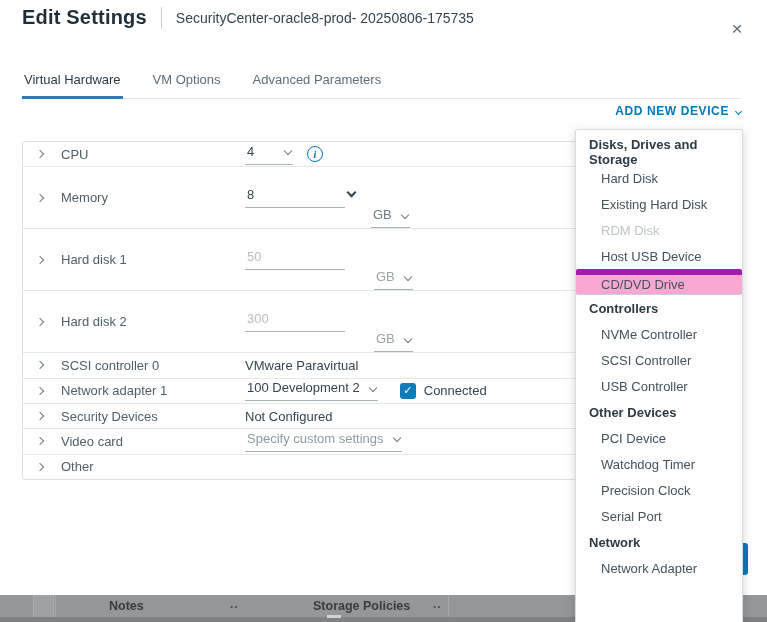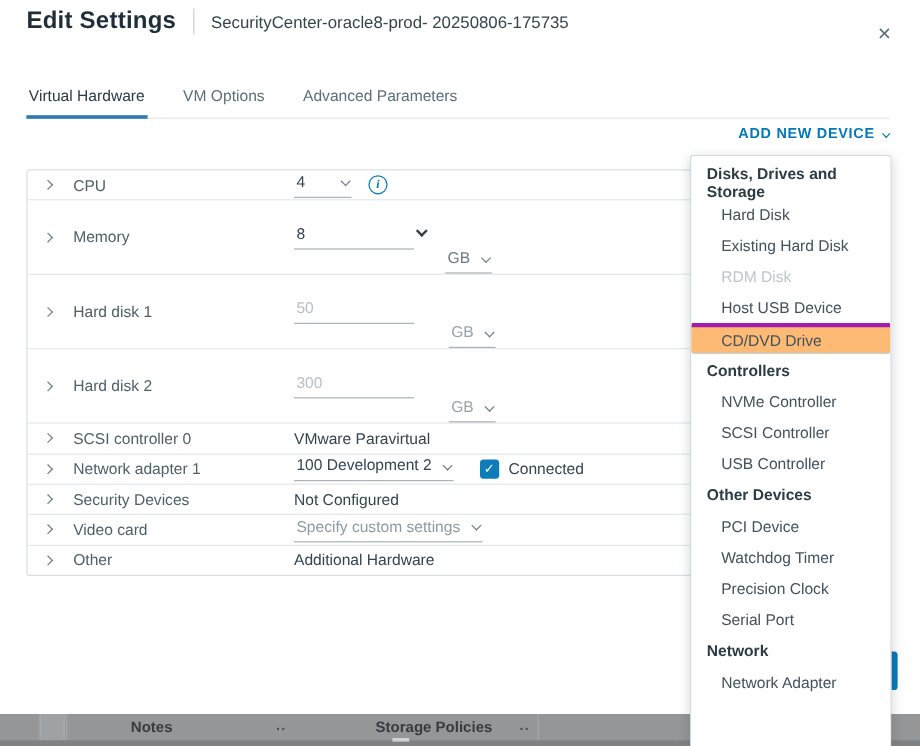--- a/index.html
+++ b/index.html
@@ -62,21 +62,21 @@
   .bg-cell { position:absolute; left:33px; top:0; width:21px; height:22px; background:#9fa2a4; border-left:1px solid #a9acae; border-right:1px solid #a9acae; }
   .bg-bottom { position:absolute; left:0; top:22px; width:100%; height:5px; background:#7f8284; }
   .bg-notch { position:absolute; left:327px; top:20px; width:14px; height:3px; background:#cfd1d2; }
 
   
   .menu { position:absolute; left:575px; top:129px; width:168px; height:493px; background:#fff; border:1px solid #d5dbdf; border-bottom:none;
     border-radius:3px 3px 0 0; box-shadow:0 3px 10px rgba(50,60,70,.22); z-index:5; padding-top:9px; overflow:hidden; }
   .menu-header { height:26px; display:flex; align-items:center; padding-left:13px; font-size:13px; font-weight:700; color:#2d3b45; }
   .menu-item { height:26px; display:flex; align-items:center; padding-left:25px; font-size:13px; color:#43525c; cursor:pointer;text-align:center; }
   .menu-item.disabled { color:#bdc5cb; cursor:default; }
-  .menu-item.highlighted { background:#fdba74; border-top:4px solid #a21caf; border-bottom:1px solid #c9d0d4; border-radius:2px; }
+  .menu-item.highlighted { background:#f9a8d4; border-top:6px solid #a21caf; border-bottom:1px solid #c9d0d4; border-radius:2px; }
 </style>
 </head>
 <body>
 
 <div id="screen">
 
   <div class="dlg-header">
     <span class="dlg-title">Edit Settings</span>
     <span class="dlg-sep"></span>
     <span class="dlg-vmname">SecurityCenter-oracle8-prod- 20250806-175735</span>
@@ -196,23 +196,20 @@
             <span>Specify custom settings</span>
             <span class="chev"></span>
           </span>
         </span>
       </div>
       <div class="hw-row">
         <span class="hw-expander">
           <span class="chev right"></span>
         </span>
         <span class="hw-label">Other</span>
-        <span class="hw-value">
-          <span>Additional Hardware</span>
-        </span>
       </div>
     </div>
 
   <div class="ok-sliver"></div>
 
   <div class="bg-strip">
     <div class="hdr" id="bg-hdr">
       <div class="bg-cell"></div>
       <div class="bg-vline" style="left:55px"></div>
       <div class="bg-vline" style="left:448px"></div>

